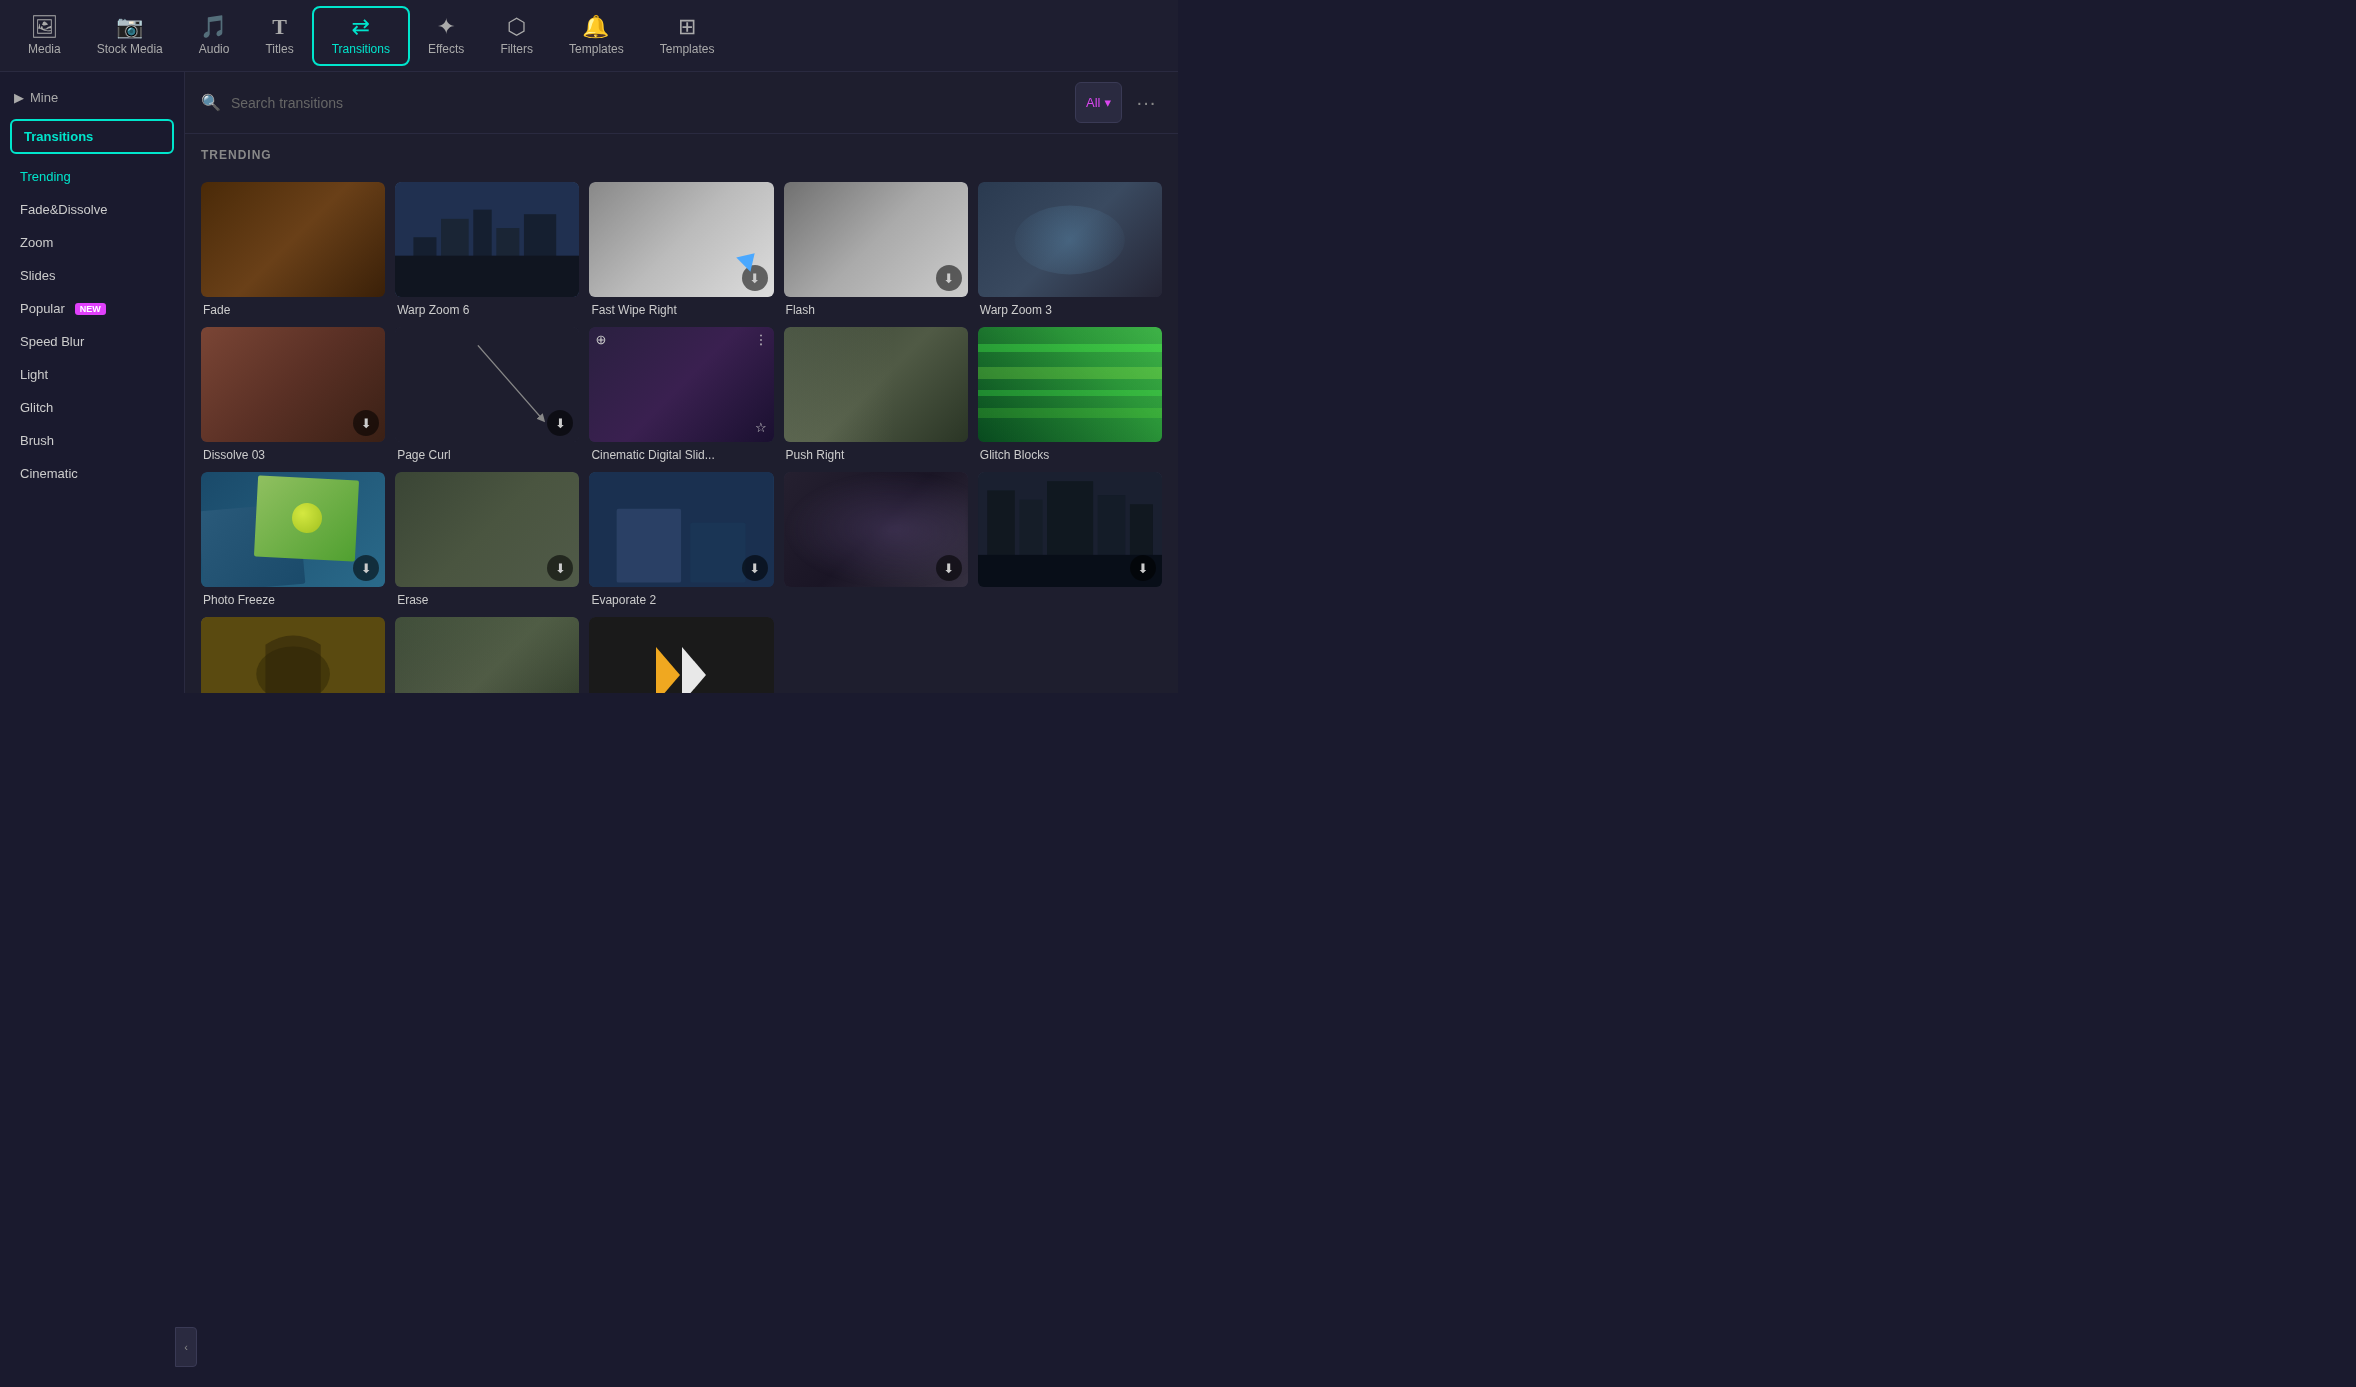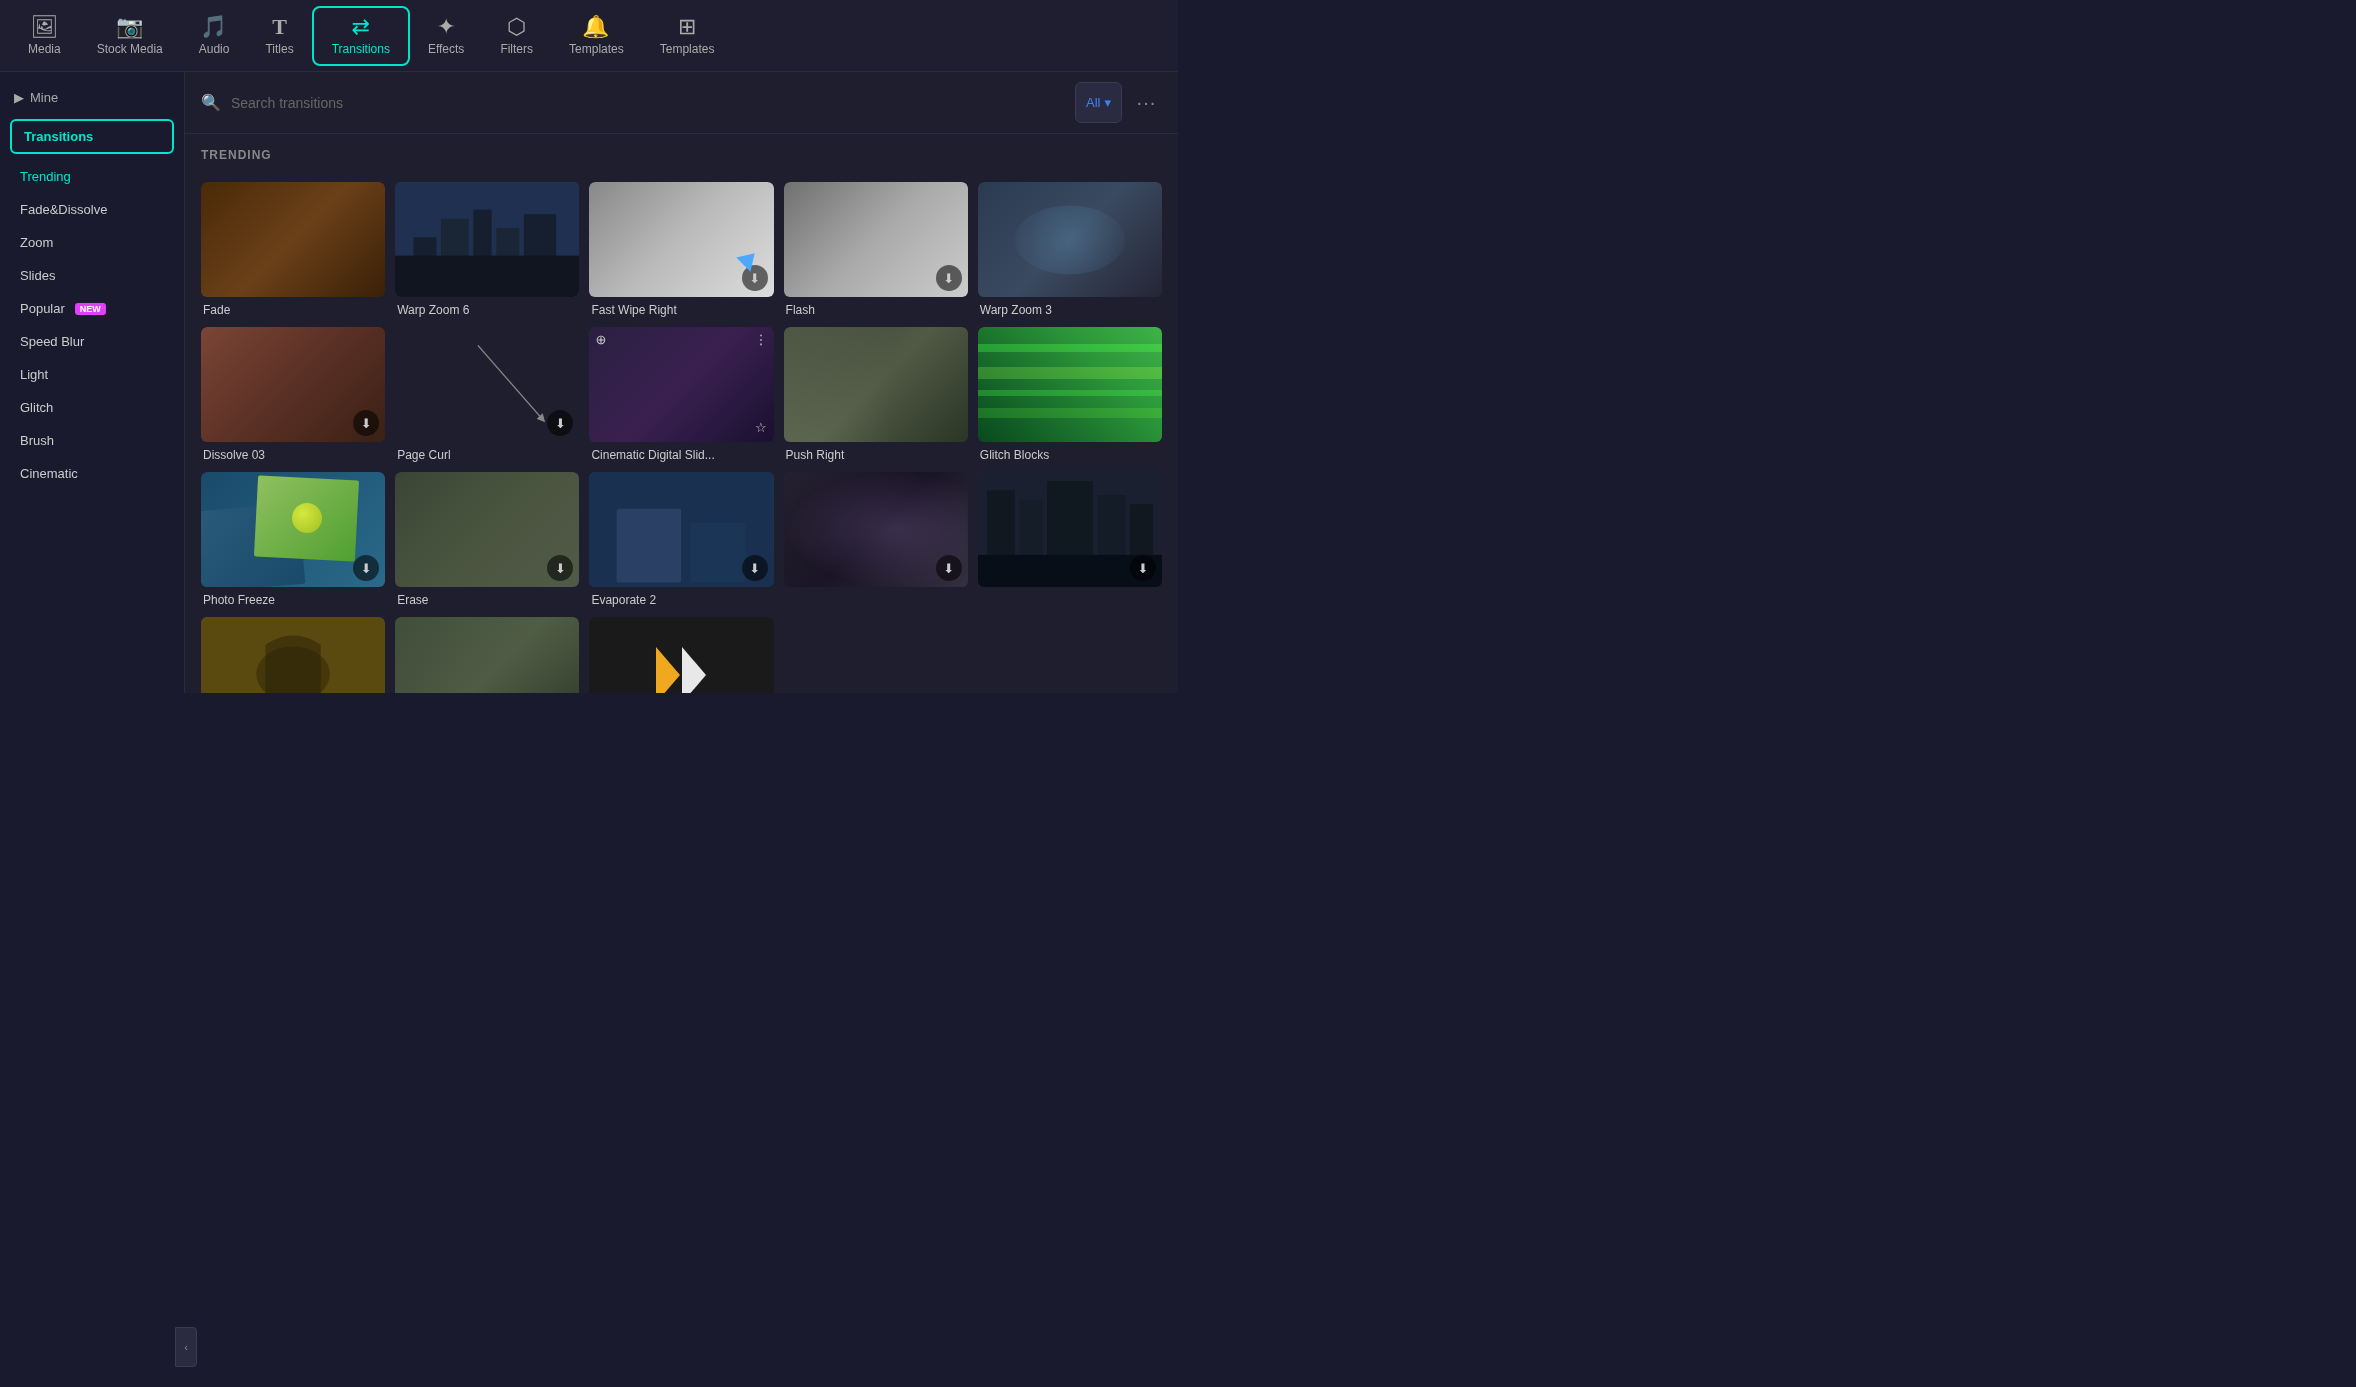--- a/index.html
+++ b/index.html
@@ -138,21 +138,21 @@
     }
     .all-dropdown {
       display: flex;
       align-items: center;
       gap: 4px;
       background: #2a2a40;
       border: 1px solid #3a3a55;
       border-radius: 6px;
       padding: 12px 10px;
       cursor: pointer;
-      color: #3b82f6;
+      color: #d946ef;
       font-size: 13px;
     }
     .more-btn {
       color: #888;
       font-size: 20px;
       cursor: pointer;
       padding: 2px 6px;
     }
 
     

